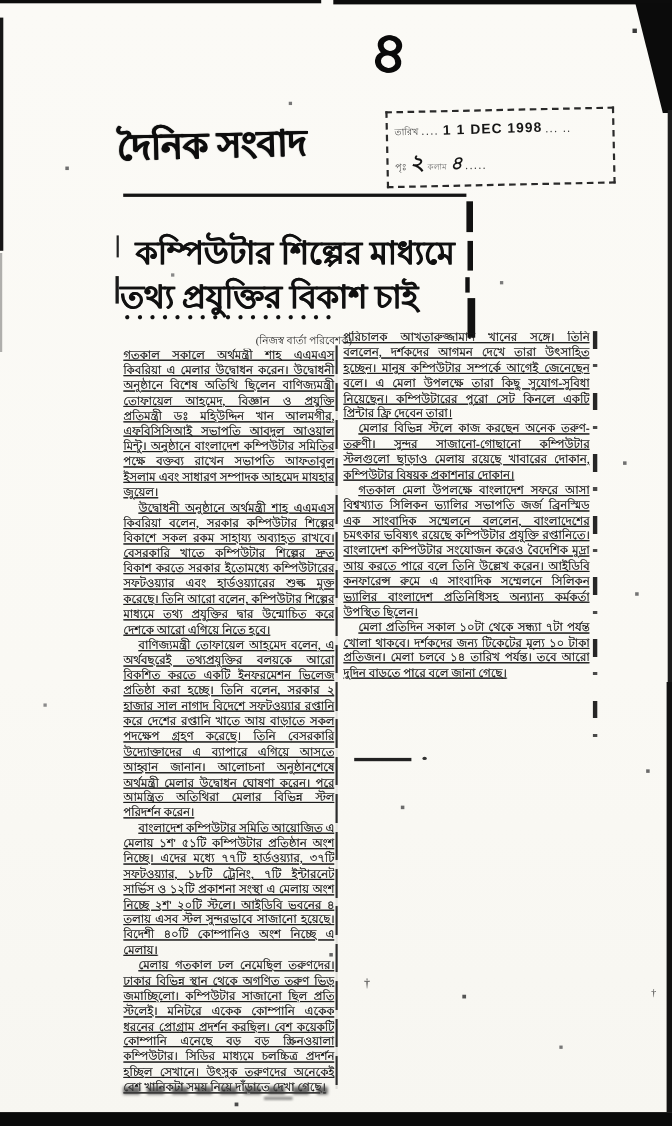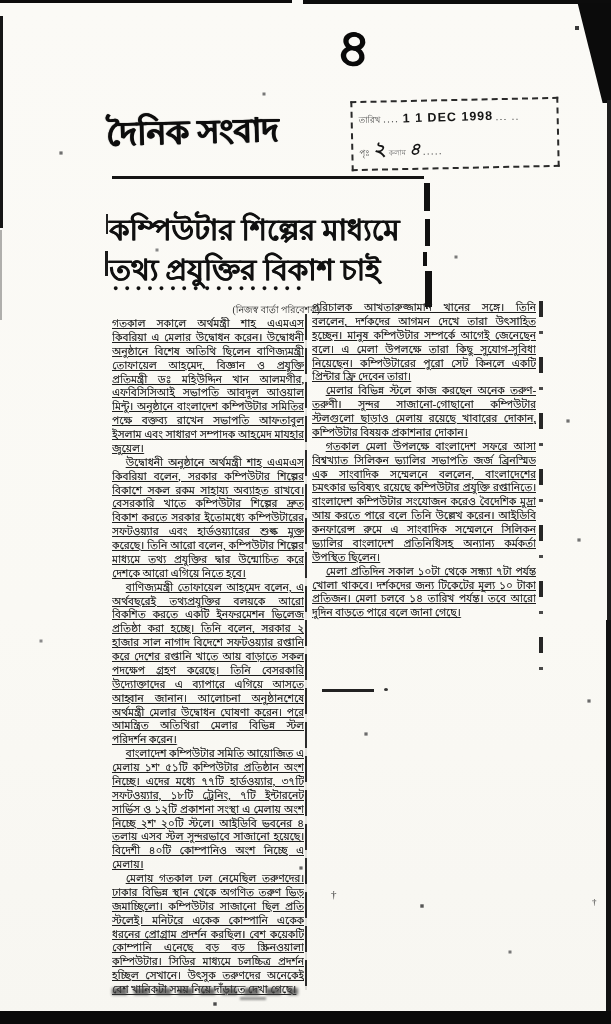--- a/index.html
+++ b/index.html
@@ -41,21 +41,21 @@
   .stamp-hand{font-size:20px;font-weight:bold;font-style:italic;color:#141414;
     transform:rotate(-9deg);line-height:1;}
   .stamp-hand.small{font-size:17px;transform:rotate(4deg);}
   
   #kicker-rule-top{left:112px;top:176px;width:312px;height:2.5px;background:#141414;}
   #kicker{left:112px;top:181px;width:308px;font-size:18.5px;font-weight:bold;text-align:center;
     padding-bottom:2px;border-bottom:2.5px solid #141414;white-space:nowrap;
     text-shadow:.4px 0 0 currentColor;}
   .headline{left:109px;width:318px;font-size:29px;font-weight:bold;color:#101010;
     white-space:nowrap;text-shadow:.6px 0 0 currentColor;}
-  #headline-1{top:207px;}
+  #headline-1{top:207px;text-align:center;}
   #headline-2{top:247px;}
   #attribution-row{left:113px;top:281px;width:309px;display:flex;align-items:center;
     justify-content:space-between;}
   #attribution-dots{font-size:9px;letter-spacing:6px;color:#111;transform:translateY(2px);}
   #attribution-label{font-size:24px;font-weight:bold;color:#101010;
     text-shadow:.5px 0 0 currentColor;}
   .hl-bar{background:#111;}
   #hl-bar-1{left:424px;top:183px;width:6px;height:28px;}
   #hl-bar-2{left:425px;top:219px;width:5px;height:27px;}
   #hl-bar-3{left:423px;top:252px;width:4px;height:14px;}

